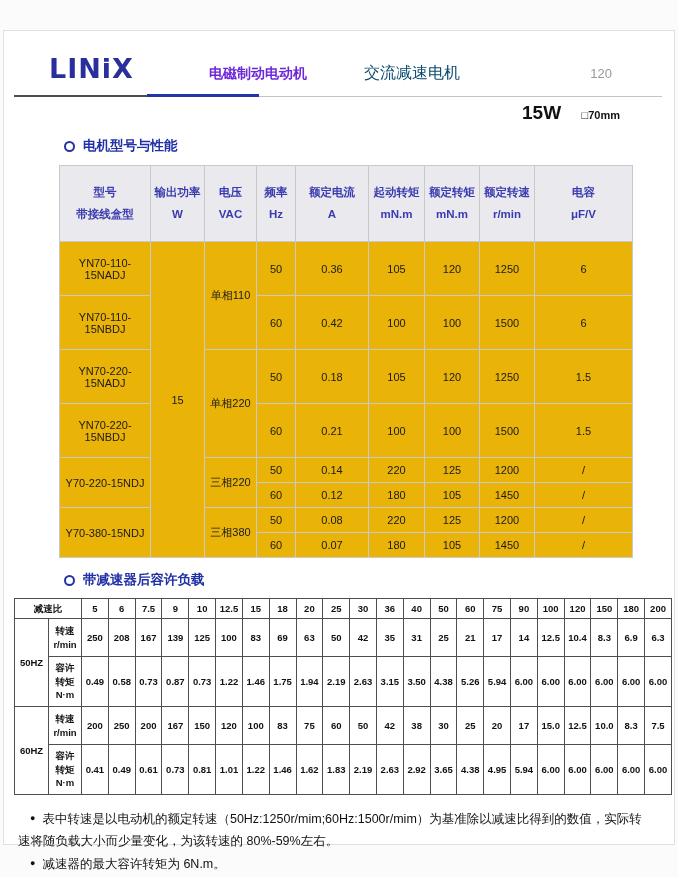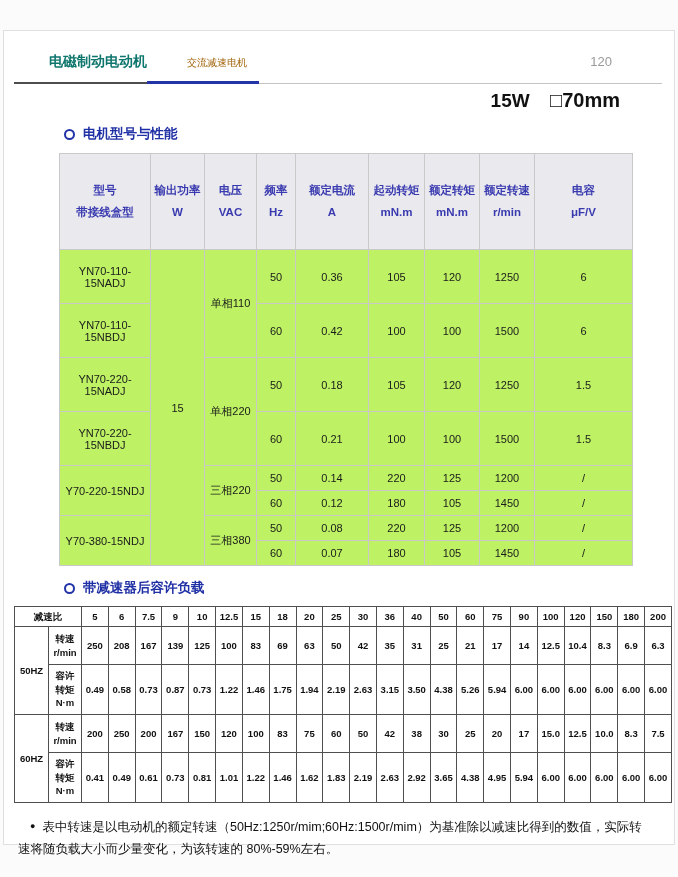--- a/index.html
+++ b/index.html
@@ -5,47 +5,47 @@
   * { margin:0; padding:0; box-sizing:border-box; }
   html,body { width:678px; height:877px; background:#fbfbfb; overflow:hidden;
               font-family:"Liberation Sans","DejaVu Sans",sans-serif; }
   .sheet { position:absolute; left:3px; top:30px; width:672px; height:815px;
            background:#ffffff; border:1px solid #e0e0e0; }
 
   
   .header-content { display:flex; align-items:baseline; margin:22px 0 0 45px; }
   .logo { width:160px; font-size:27px; font-weight:bold; color:#2a2f9c;
           letter-spacing:1px; font-family:"DejaVu Sans","Liberation Sans",sans-serif; }
-  .nav-active { font-size:14px; font-weight:bold; color:#0f766e; }
-  .nav-inactive { font-size:10px; color:#a16207; margin-left:40px; }
+  .nav-active { font-size:14px; font-weight:bold; color:#6d28d9; }
+  .nav-inactive { font-size:16px; color:#0c4a6e; margin-left:57px; }
   .spacer { flex:1; }
   .page-num { font-size:13px; color:#9a9a9a; margin-right:62px; }
   .header-rule { display:flex; margin:10px 12px 0 10px; align-items:flex-end; }
   .seg1 { width:133px; border-bottom:2px solid #4d4d4d; }
   .seg2 { width:112px; border-bottom:3px solid #2333a8; }
   .seg3 { flex:1; border-bottom:1px solid #c4c4c4; }
 
   .subtitle { text-align:right; margin:5px 54px 0 0; color:#111; }
   .subtitle .power { font-size:19px; font-weight:bold; }
-  .subtitle .size  { font-size:20px; font-weight:bold; margin-left:16px;text-align:center; }
+  .subtitle .size  { font-size:11px; font-weight:bold; margin-left:16px;text-align:center; }
 
   
   .section-title { display:flex; align-items:center; margin:13px 0 0 60px; }
   .circle-icon { width:11px; height:11px; border:2px solid #2333a8; border-radius:50%;
                  display:inline-block; margin-right:8px; }
   .section-title span.txt { font-size:13.5px; font-weight:bold; color:#2030a5;text-align:center; }
 
   
   table { border-collapse:collapse; table-layout:fixed; }
   .motor-table { margin:10px 0 0 55px; width:573px; font-size:11px; }
   .motor-table th, .motor-table td { border:1px solid #c9c9c9; text-align:center;
                  vertical-align:middle; }
   .motor-table th { background:#eaeaee; color:#3a3ab0; font-weight:bold;
-                 height:96px; font-size:11.5px; white-space:pre-line; line-height:1.9; }
-  .motor-table td { color:#1a1a1a; background:#bef264; }
+                 height:76px; font-size:11.5px; white-space:pre-line; line-height:1.9; }
+  .motor-table td { color:#1a1a1a; background:#eab308; }
   .r-tall td { height:54px; }
   .r-short td { height:25px; }
 
   
   .load-table { margin:9px 0 0 10px; width:658px; font-size:9.5px; }
   .load-table th, .load-table td { border:1px solid #4f4f4f; text-align:center;
                  vertical-align:middle; font-weight:bold; color:#111;
                  white-space:pre-line; line-height:1.45; padding:1px 0; }
   .lt-head th, .lt-head td { height:20px; }
   .row-speed th, .row-speed td { height:38px; }
@@ -55,20 +55,21 @@
   .notes { margin:12px 24px 0 14px; font-size:12.5px; color:#111; line-height:22px; }
   .notes p { text-indent:12px; }
   .bullet { font-size:9px; vertical-align:2px; margin-right:7px; }
 </style>
 </head>
 <body>
 
 <div class="sheet">
 
   <div class="header-content">
+    <div class="logo">LINiX</div>
     <div class="nav-active">电磁制动电动机</div>
     <div class="nav-inactive">交流减速电机</div>
     <div class="spacer"></div>
     <div class="page-num">120</div>
   </div>
   <div class="header-rule">
     <div class="seg1"></div>
     <div class="seg2"></div>
     <div class="seg3"></div>
   </div>
@@ -338,15 +339,16 @@
           <td>6.00</td>
           <td>6.00</td>
           <td>6.00</td>
           <td>6.00</td>
         </tr>
     </tbody>
   </table>
 
   <div class="notes">
     <p><span class="bullet">●</span><span>表中转速是以电动机的额定转速（50Hz:1250r/mim;60Hz:1500r/mim）为基准除以减速比得到的数值，实际转速将随负载大小而少量变化，为该转速的 80%-59%左右。</span></p>
+    <p><span class="bullet">●</span><span>减速器的最大容许转矩为 6N.m。</span></p>
   </div>
 
 </div>
 
 </body></html>

